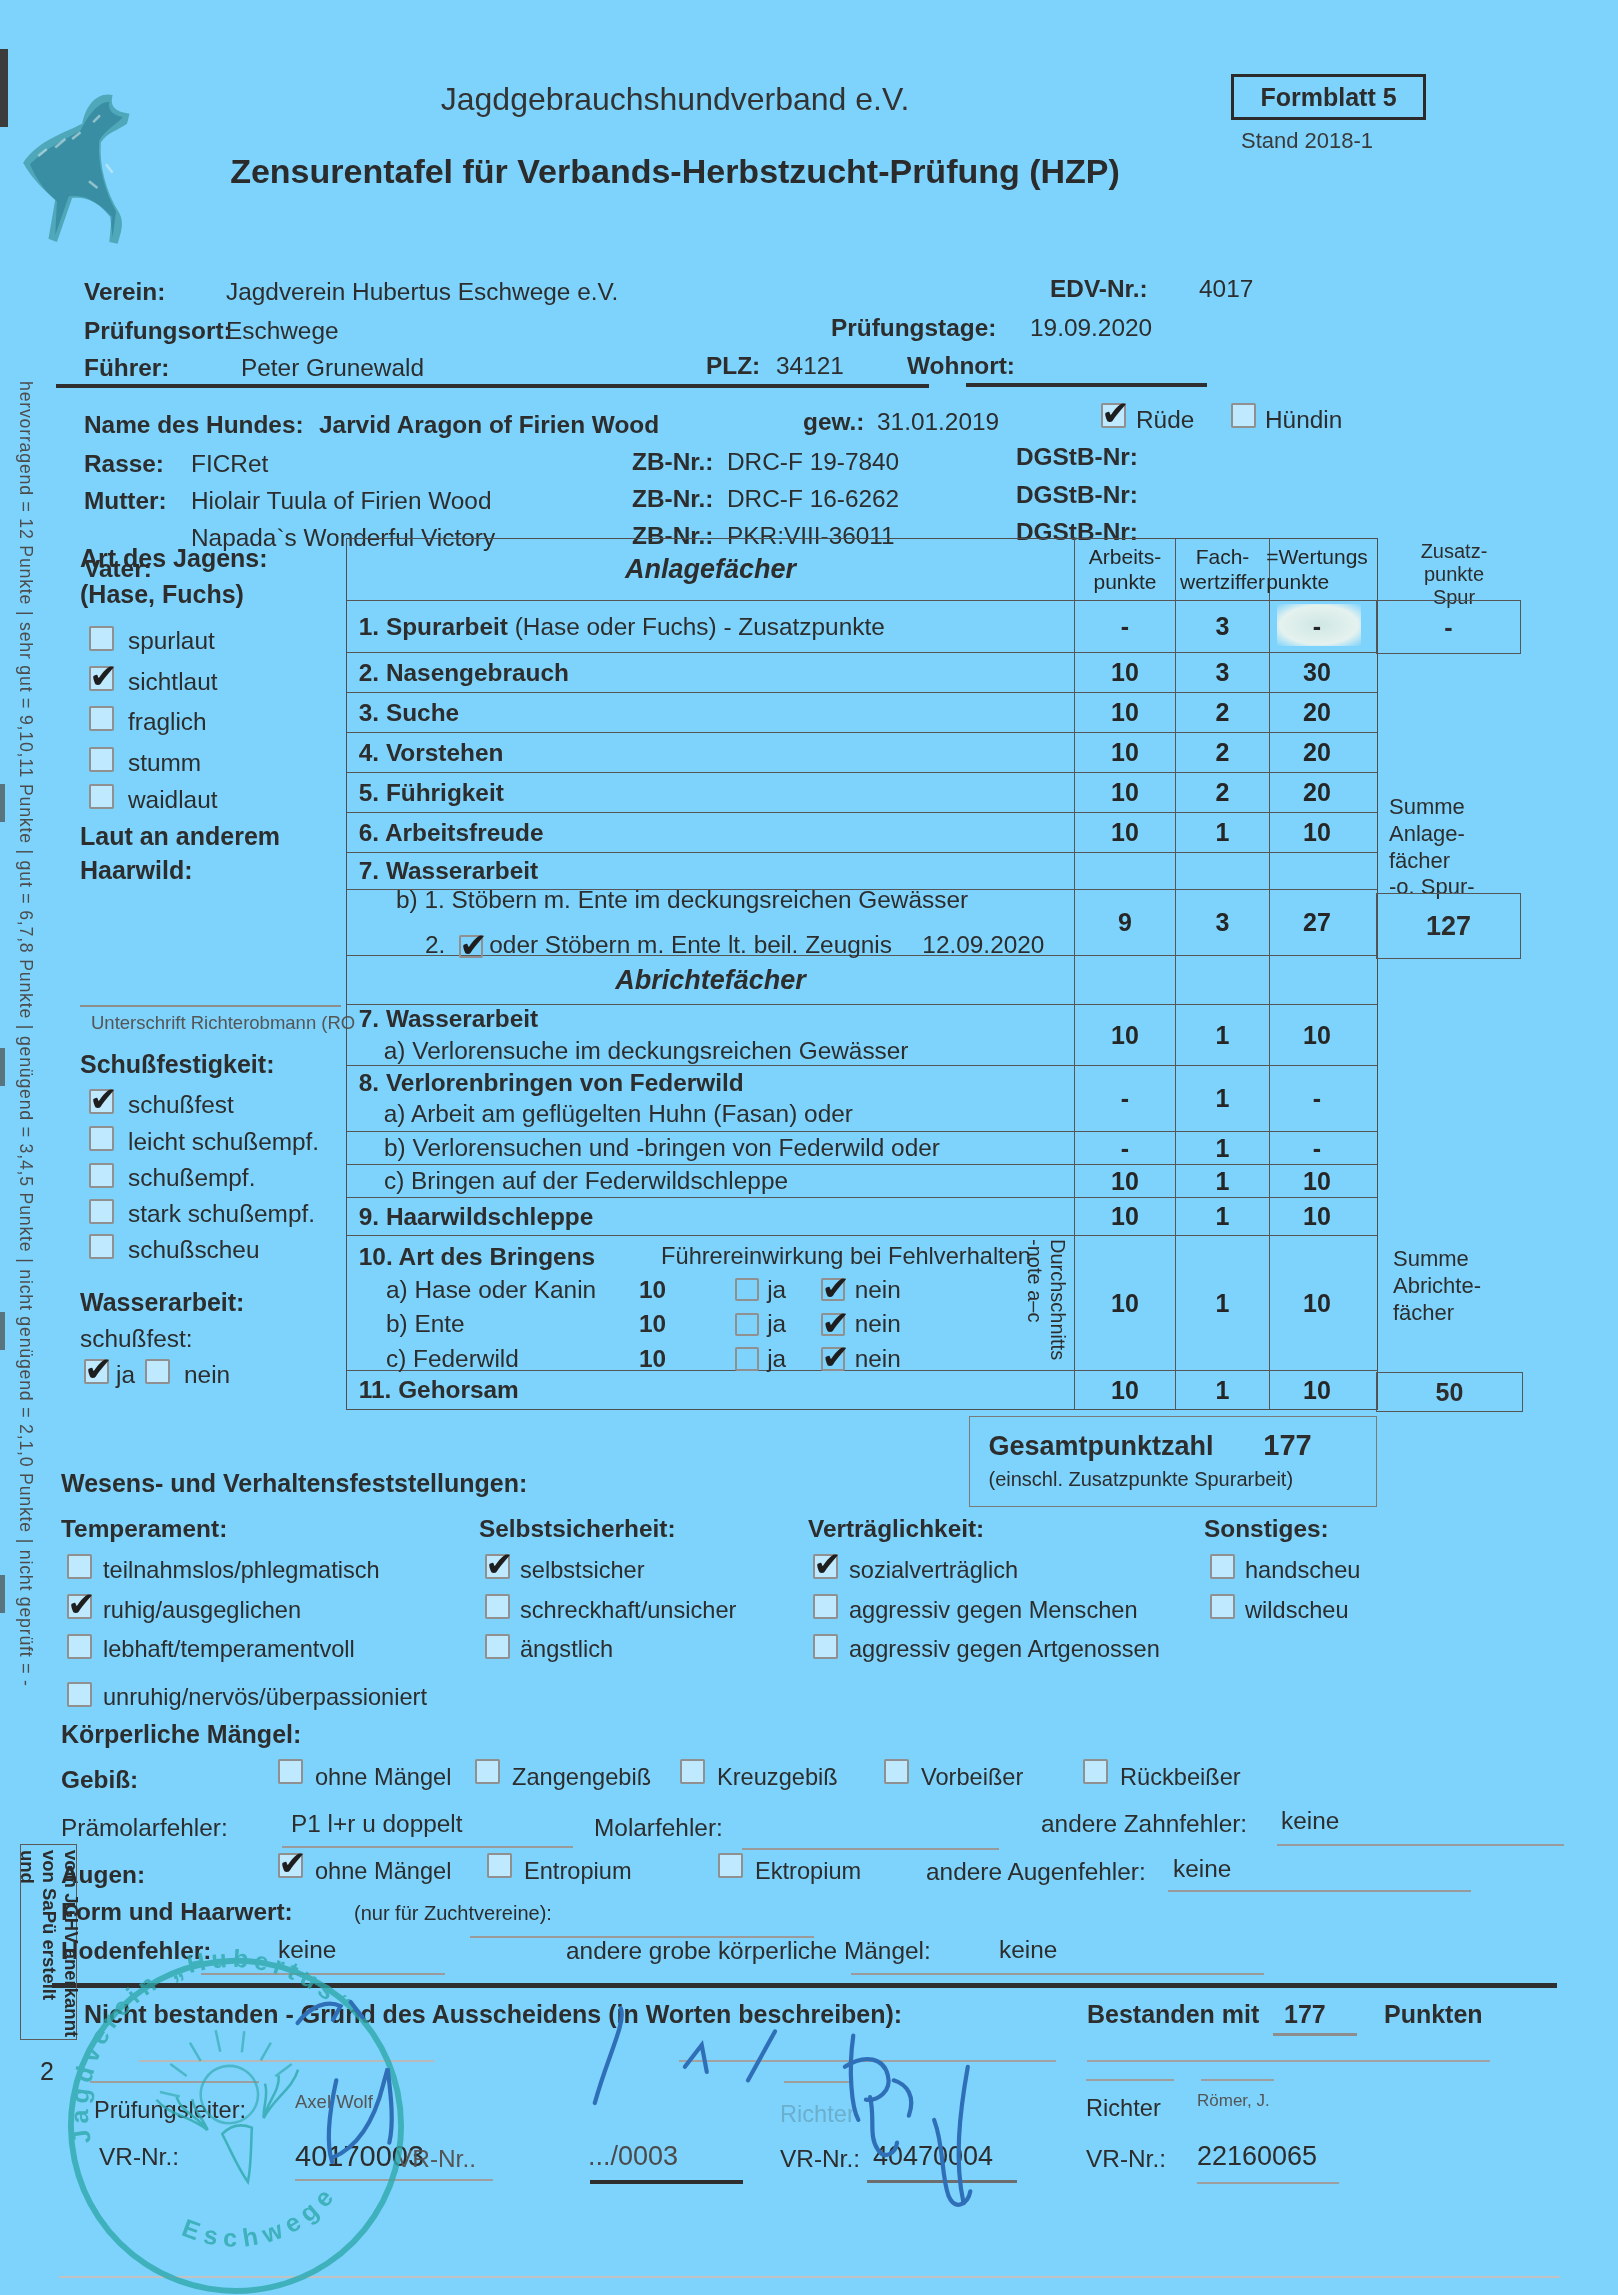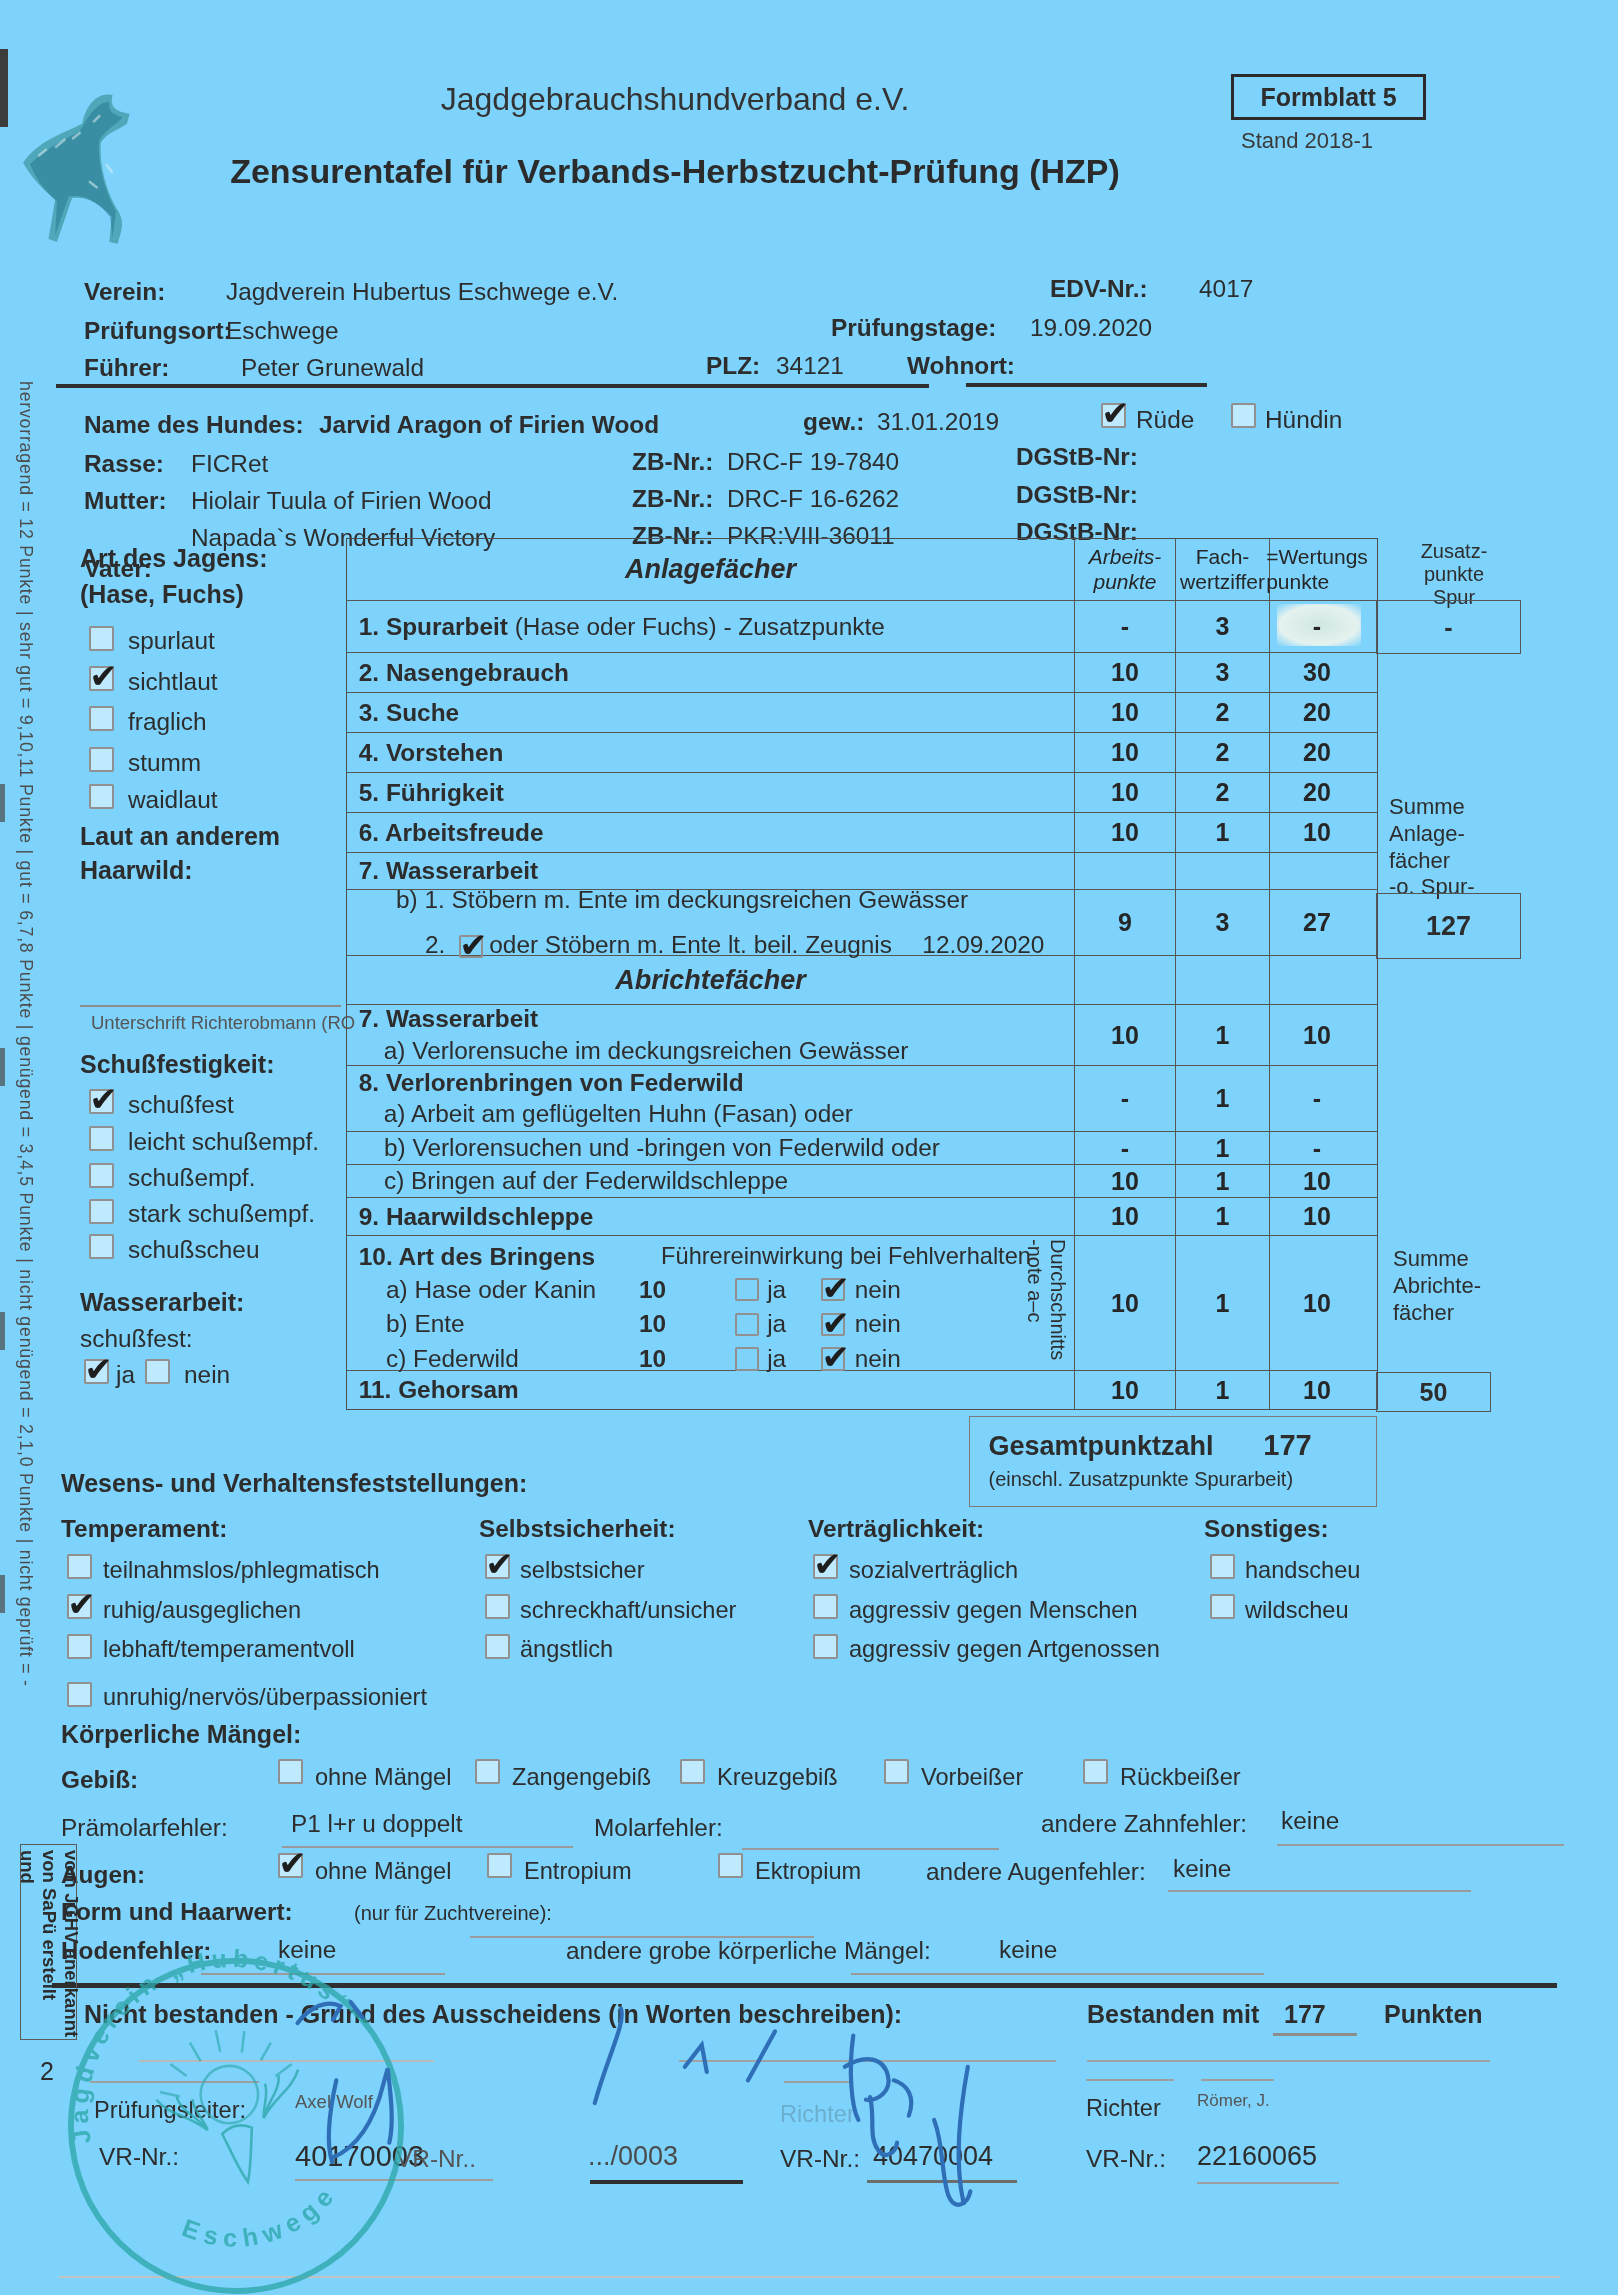--- a/index.html
+++ b/index.html
@@ -153,21 +153,21 @@
   <div class="abs t29" style="left:116px;top:1361px;">ja</div>
   <div class="cb abs" style="left:145px;top:1359px;"></div>
   <div class="abs t29" style="left:184px;top:1361px;">nein</div>
 
   <div id="ztable">
 
     <div class="trow" style="height:62px;">
       <div class="c-label" style="align-items:center;">
         <span class="b i t32">Anlagefächer</span>
       </div>
-      <div class="c-num" style="font-weight:normal;font-size:21px;font-style:italic;">
+      <div class="c-num" style="font-weight:normal;font-size:21px;">
           <div style="text-align:center;line-height:1.15;">
         <div>Arbeits-</div>
         <div>punkte</div>
           </div>
       </div>
       <div class="c-num c-fw" style="font-weight:normal;font-size:21px;">
           <div style="text-align:center;line-height:1.15;">
         <div>Fach-</div>
         <div>wertziffer</div>
           </div>
@@ -377,21 +377,21 @@
     <div>-o. Spur-</div>
   </div>
   <div class="abs" style="left:1376px;top:893px;width:145px;height:66px;border:1.7px solid #565656;box-sizing:border-box;display:flex;align-items:center;justify-content:center;">
     <span class="b t32">127</span>
   </div>
   <div class="abs t26" style="left:1393px;top:1246px;line-height:1.22;">
     <div>Summe</div>
     <div>Abrichte-</div>
     <div>fächer</div>
   </div>
-  <div class="abs" style="left:1376px;top:1372px;width:115px;height:40px;border:1.7px solid #565656;box-sizing:border-box;display:flex;align-items:center;justify-content:center;">
+  <div class="abs" style="left:1376px;top:1372px;width:147px;height:40px;border:1.7px solid #565656;box-sizing:border-box;display:flex;align-items:center;justify-content:center;">
     <span class="b t30">50</span>
   </div>
 
   <div class="abs" style="left:969px;top:1416px;width:408px;height:91px;border:1.7px solid #7a7a7a;box-sizing:border-box;padding:11.8px 0 0 18.5px;">
     <div><span class="b t32">Gesamtpunktzahl</span>
          <span class="b t34" style="margin-left:46px;">177</span></div>
     <div class="t24" style="margin-top:6.7px;">(einschl. Zusatzpunkte Spurarbeit)</div>
   </div>
 
   <div class="abs b t30" style="left:61px;top:1469px;">Wesens- und Verhaltensfeststellungen:</div>

